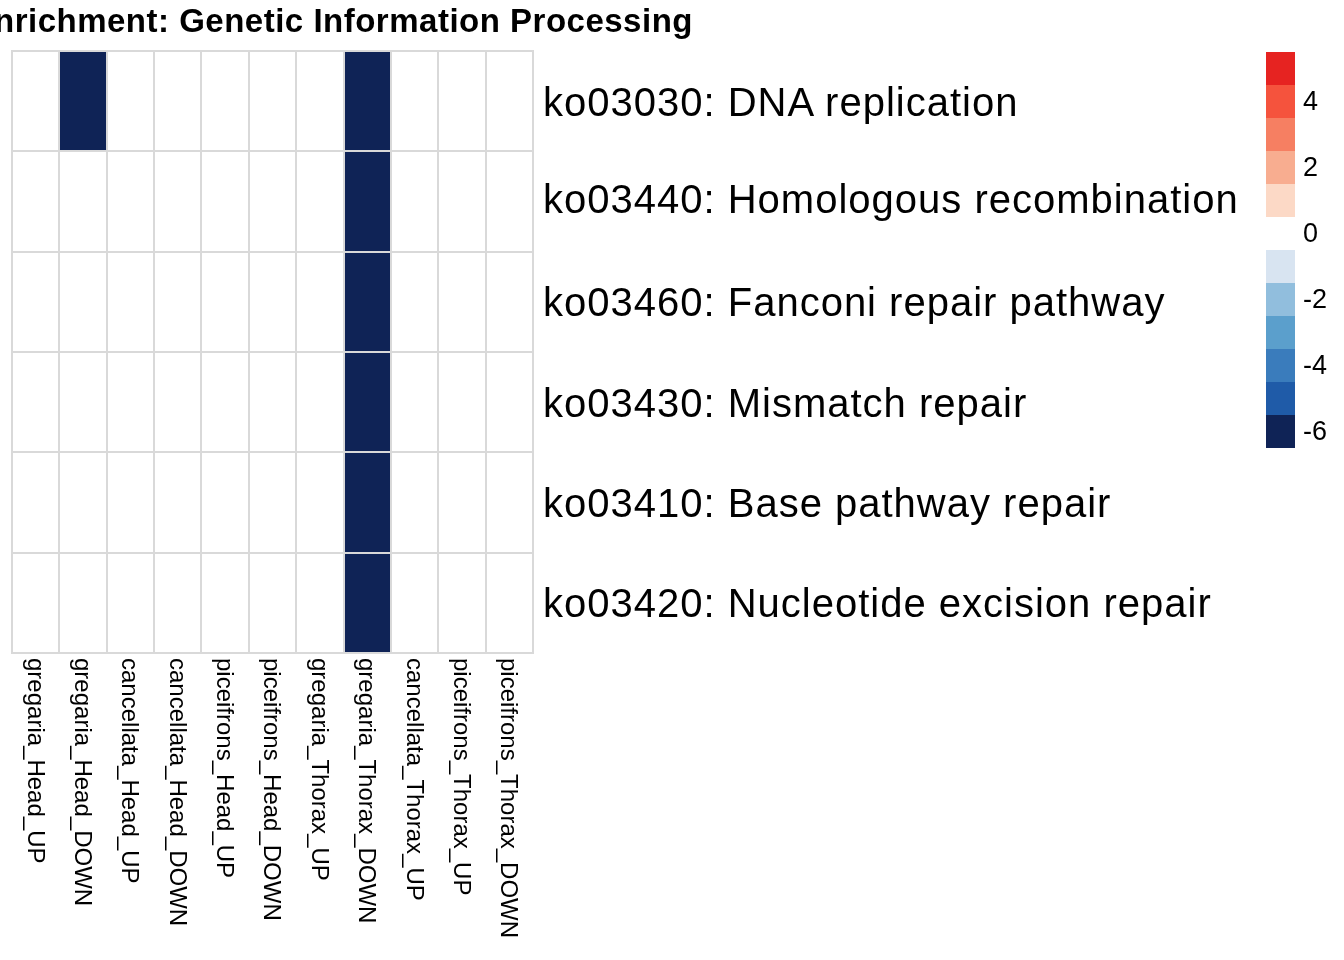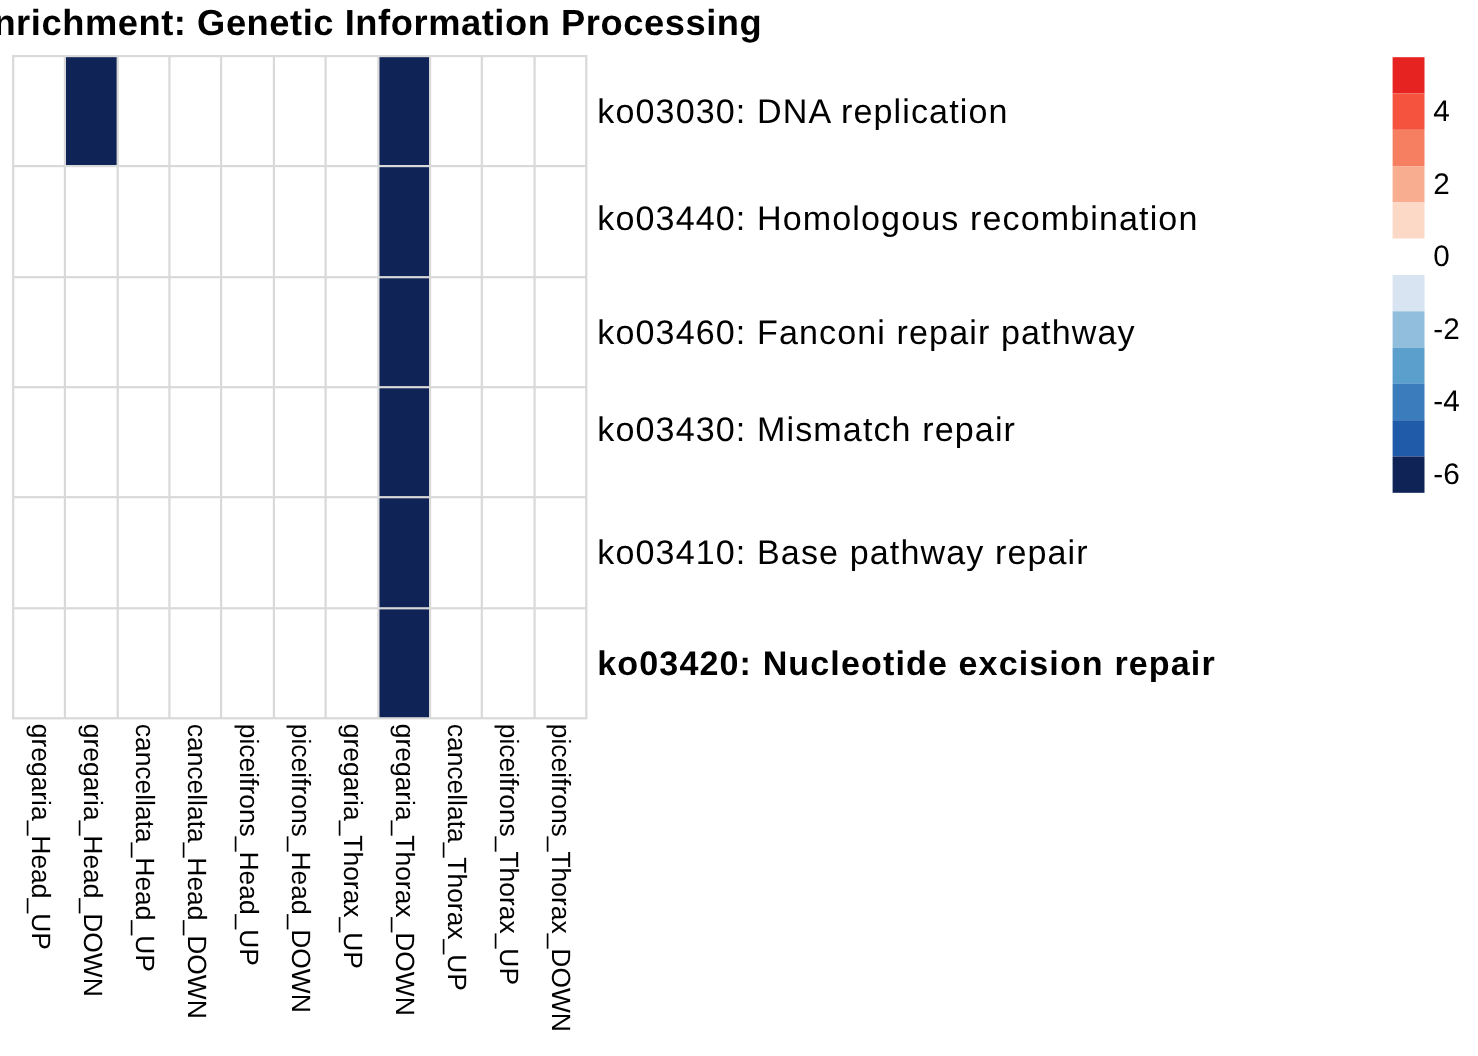--- a/index.html
+++ b/index.html
@@ -36,21 +36,21 @@
     background: #d9d9d9; 
   }
   .cell { background: #ffffff; }
 
   .row-label {
     position: absolute;
     left: 543px;
     height: 100px;
     display: flex;
     align-items: center;
-    font-size: 31px;
+    font-size: 40px;
     letter-spacing: 1px;
     white-space: nowrap;
   }
 
   .col-label {
     position: absolute;
     top: 658px;
     writing-mode: vertical-rl; 
     font-size: 24px;
     line-height: 26px;
@@ -148,23 +148,23 @@
       <div class="cell" style="background: rgb(15, 35, 86);"></div>
       <div class="cell"></div>
       <div class="cell"></div>
       <div class="cell"></div>
     </div>
 
   <div id="row-labels">
       <div class="row-label" style="top: 52px;">ko03030: DNA replication</div>
       <div class="row-label" style="top: 149px;">ko03440: Homologous recombination</div>
       <div class="row-label" style="top: 252.66px;">ko03460: Fanconi repair pathway</div>
-      <div class="row-label" style="top: 341px;">ko03430: Mismatch repair</div>
+      <div class="row-label" style="top: 353px;">ko03430: Mismatch repair</div>
       <div class="row-label" style="top: 453.32px;">ko03410: Base pathway repair</div>
-      <div class="row-label" style="top: 553.65px; font-weight: bold;">ko03420: Nucleotide excision repair</div>
+      <div class="row-label" style="top: 553.65px;">ko03420: Nucleotide excision repair</div>
     </div>
 
   <div id="col-labels">
       <div class="col-label" style="left: 22.68px;">gregaria_Head_UP</div>
       <div class="col-label" style="left: 70.04px;">gregaria_Head_DOWN</div>
       <div class="col-label" style="left: 117.4px;">cancellata_Head_UP</div>
       <div class="col-label" style="left: 164.76px;">cancellata_Head_DOWN</div>
       <div class="col-label" style="left: 212.12px;">piceifrons_Head_UP</div>
       <div class="col-label" style="left: 259.48px;">piceifrons_Head_DOWN</div>
       <div class="col-label" style="left: 306.84px;">gregaria_Thorax_UP</div>

